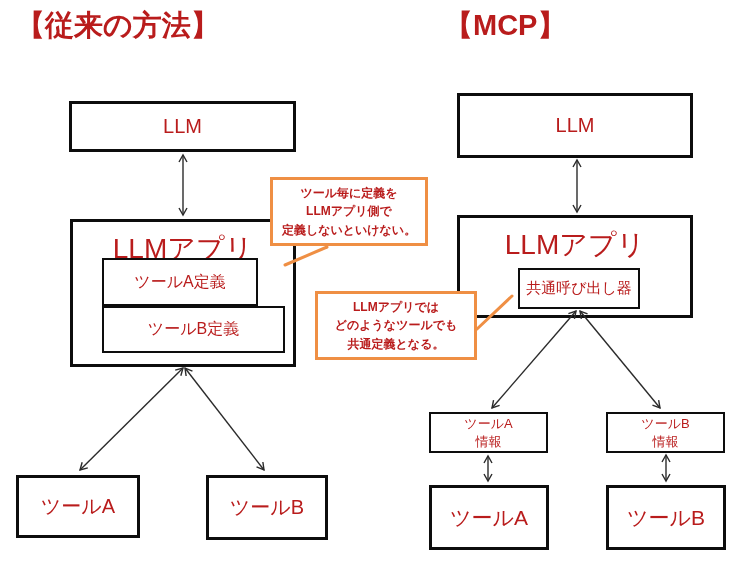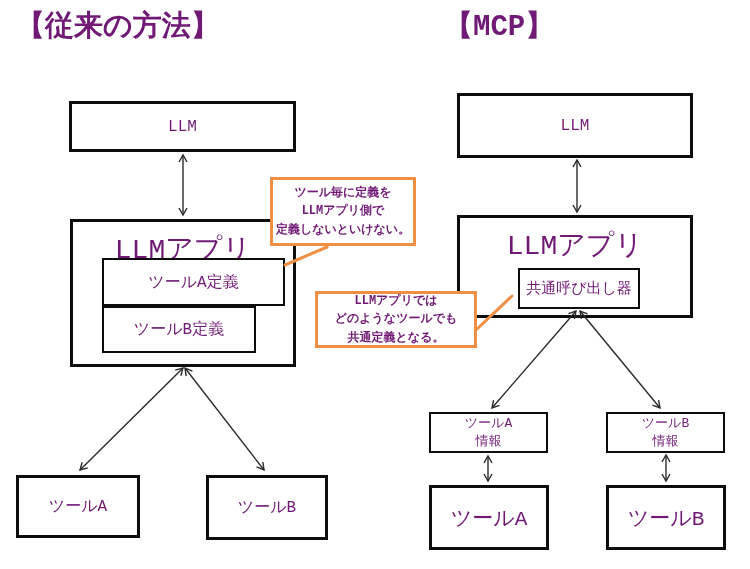--- a/index.html
+++ b/index.html
@@ -1,30 +1,30 @@
 <!DOCTYPE html>
 <html><head>
 <meta charset="utf-8">
 <style>
   html,body{margin:0;padding:0;background:#ffffff;}
   #canvas{
     position:relative;width:750px;height:569px;background:#ffffff;
-    font-family:Liberation Mono, monospace;color:#701a75;
+    font-family:Liberation Sans, sans-serif;color:#b91c1c;
     overflow:hidden;
   }
   .title{position:absolute;font-size:29px;font-weight:bold;letter-spacing:0px;white-space:nowrap;}
   .box{
     position:absolute;box-sizing:border-box;background:#ffffff;
     border:3px solid #0d0d0d;display:flex;align-items:center;justify-content:center;
     text-align:center;z-index:1;
   }
   .thin{border-width:2px;}
   .app-box{align-items:flex-start;z-index:1;}
   .app-label{margin-top:8px;font-size:28px;}
-  .fs20{font-size:16px;}
+  .fs20{font-size:20px;}
   .fs21{font-size:21px;}
   .fs16{font-size:16px;}
   .fs15{font-size:15px;}
   .info{font-size:13px;line-height:1.35;white-space:pre-line;z-index:2;}
   .callout{
     position:absolute;box-sizing:border-box;background:#ffffff;
     border:3px solid #EF8F44;display:flex;align-items:center;justify-content:center;
     text-align:center;font-size:12px;font-weight:bold;line-height:1.55;
     white-space:pre-line;z-index:3;
   }
@@ -39,45 +39,45 @@
 
   <div>
     <div class="title" style="left:16px;top:6px;">【従来の方法】</div>
 
     <div class="box fs20" style="left:69px;top:101px;width:227px;height:51px;">LLM</div>
 
     <div class="box app-box" style="left:70px;top:219px;width:226px;height:148px;">
       <span class="app-label">LLMアプリ</span>
     </div>
 
-    <div class="box thin fs16" style="left:102px;top:258px;width:183px;height:48px;">ツールA定義</div>
+    <div class="box thin fs16" style="left:102px;top:258px;width:156px;height:48px;">ツールA定義</div>
 
-    <div class="box thin fs16" style="left:102px;top:306px;width:154px;height:47px;">ツールB定義</div>
+    <div class="box thin fs16" style="left:102px;top:306px;width:183px;height:47px;">ツールB定義</div>
 
-    <div class="callout" style="left:270px;top:177px;width:146px;height:69px;">ツール毎に定義を
+    <div class="callout" style="left:270px;top:177px;width:158px;height:69px;">ツール毎に定義を
 LLMアプリ側で
 定義しないといけない。</div>
 
     <div class="box fs20" style="left:16px;top:475px;width:124px;height:63px;">ツールA</div>
 
     <div class="box fs20" style="left:206px;top:475px;width:122px;height:65px;">ツールB</div>
   </div>
 
   <div>
     <div class="title" style="left:444px;top:6px;">【MCP】</div>
 
     <div class="box fs20" style="left:457px;top:93px;width:236px;height:65px;">LLM</div>
 
     <div class="box app-box" style="left:457px;top:215px;width:236px;height:103px;">
       <span class="app-label">LLMアプリ</span>
     </div>
 
     <div class="box thin fs15" style="left:518px;top:268px;width:122px;height:41px;z-index:2;">共通呼び出し器</div>
 
-    <div class="callout" style="left:315px;top:291px;width:162px;height:57px;">LLMアプリでは
+    <div class="callout" style="left:315px;top:291px;width:162px;height:69px;">LLMアプリでは
 どのようなツールでも
 共通定義となる。</div>
 
     <div class="box thin info" style="left:429px;top:412px;width:119px;height:41px;">ツールA
 情報</div>
 
     <div class="box thin info" style="left:606px;top:412px;width:119px;height:41px;">ツールB
 情報</div>
 
     <div class="box fs21" style="left:429px;top:485px;width:120px;height:65px;">ツールA</div>

